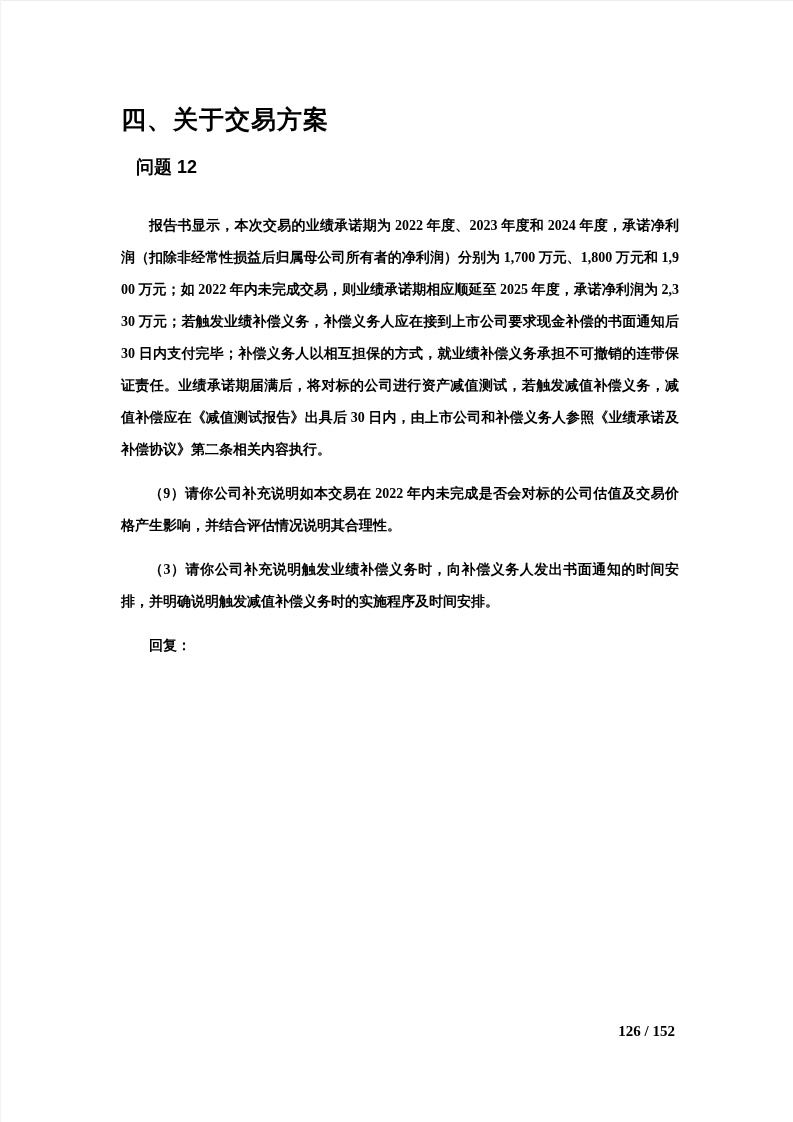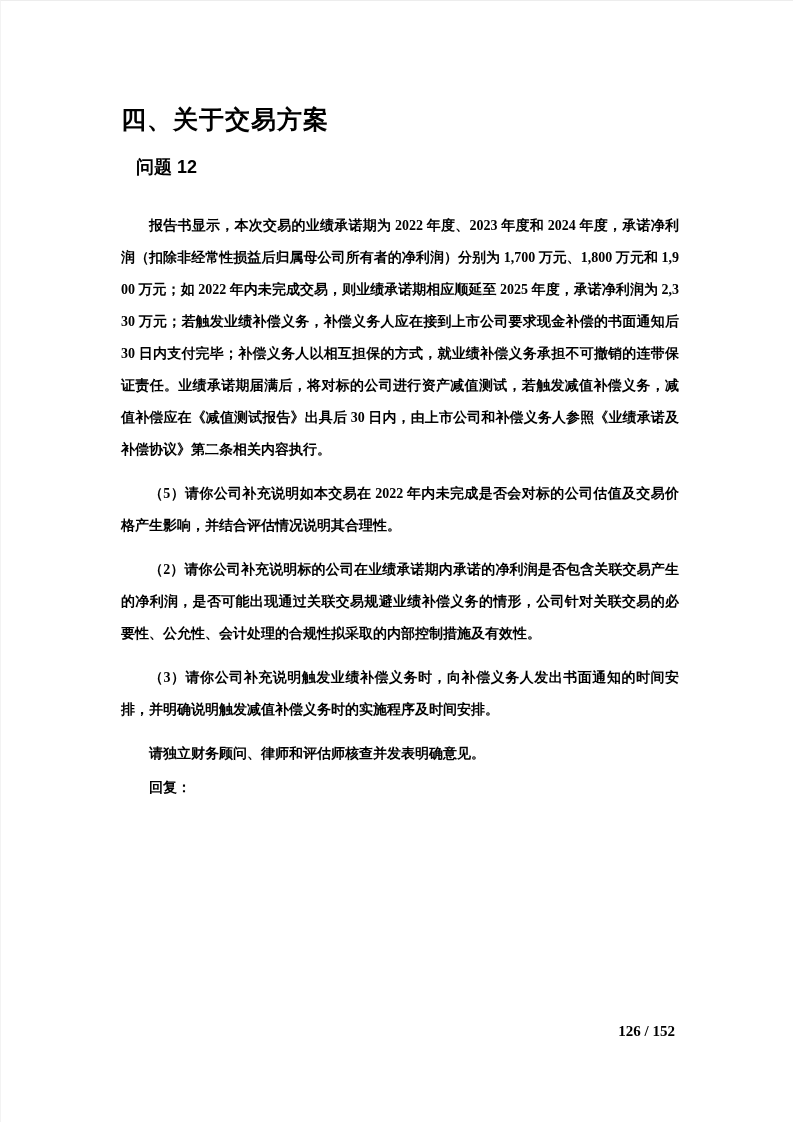--- a/index.html
+++ b/index.html
@@ -67,26 +67,24 @@
 <body>
 
 <div class="page">
 
   <h1 class="section-heading">四、关于交易方案</h1>
 
   <h2 class="question-label">问题 12</h2>
 
   <p class="para">报告书显示，本次交易的业绩承诺期为 2022 年度、2023 年度和 2024 年度，承诺净利润（扣除非经常性损益后归属母公司所有者的净利润）分别为 1,700 万元、1,800 万元和 1,900 万元；如 2022 年内未完成交易，则业绩承诺期相应顺延至 2025 年度，承诺净利润为 2,330 万元；若触发业绩补偿义务，补偿义务人应在接到上市公司要求现金补偿的书面通知后 30 日内支付完毕；补偿义务人以相互担保的方式，就业绩补偿义务承担不可撤销的连带保证责任。业绩承诺期届满后，将对标的公司进行资产减值测试，若触发减值补偿义务，减值补偿应在《减值测试报告》出具后 30 日内，由上市公司和补偿义务人参照《业绩承诺及补偿协议》第二条相关内容执行。</p>
 
-  <p class="para">（5）请你公司补充说明如本交易在 2022 年内未完成是否会对标的公司估值及交易价格产生影响，并结合评估情况说明其合理性。</p>
+  <p class="para">（9）请你公司补充说明如本交易在 2022 年内未完成是否会对标的公司估值及交易价格产生影响，并结合评估情况说明其合理性。</p>
 
-  <p class="para">（2）请你公司补充说明标的公司在业绩承诺期内承诺的净利润是否包含关联交易产生的净利润，是否可能出现通过关联交易规避业绩补偿义务的情形，公司针对关联交易的必要性、公允性、会计处理的合规性拟采取的内部控制措施及有效性。</p>
 
   <p class="para">（3）请你公司补充说明触发业绩补偿义务时，向补偿义务人发出书面通知的时间安排，并明确说明触发减值补偿义务时的实施程序及时间安排。</p>
 
 
-  <p class="para tight">请独立财务顾问、律师和评估师核查并发表明确意见。</p>
 
   <p class="para reply-heading">回复：</p>
 
   <div class="page-number">126 / 152</div>
 
 </div>
 
 </body></html>

